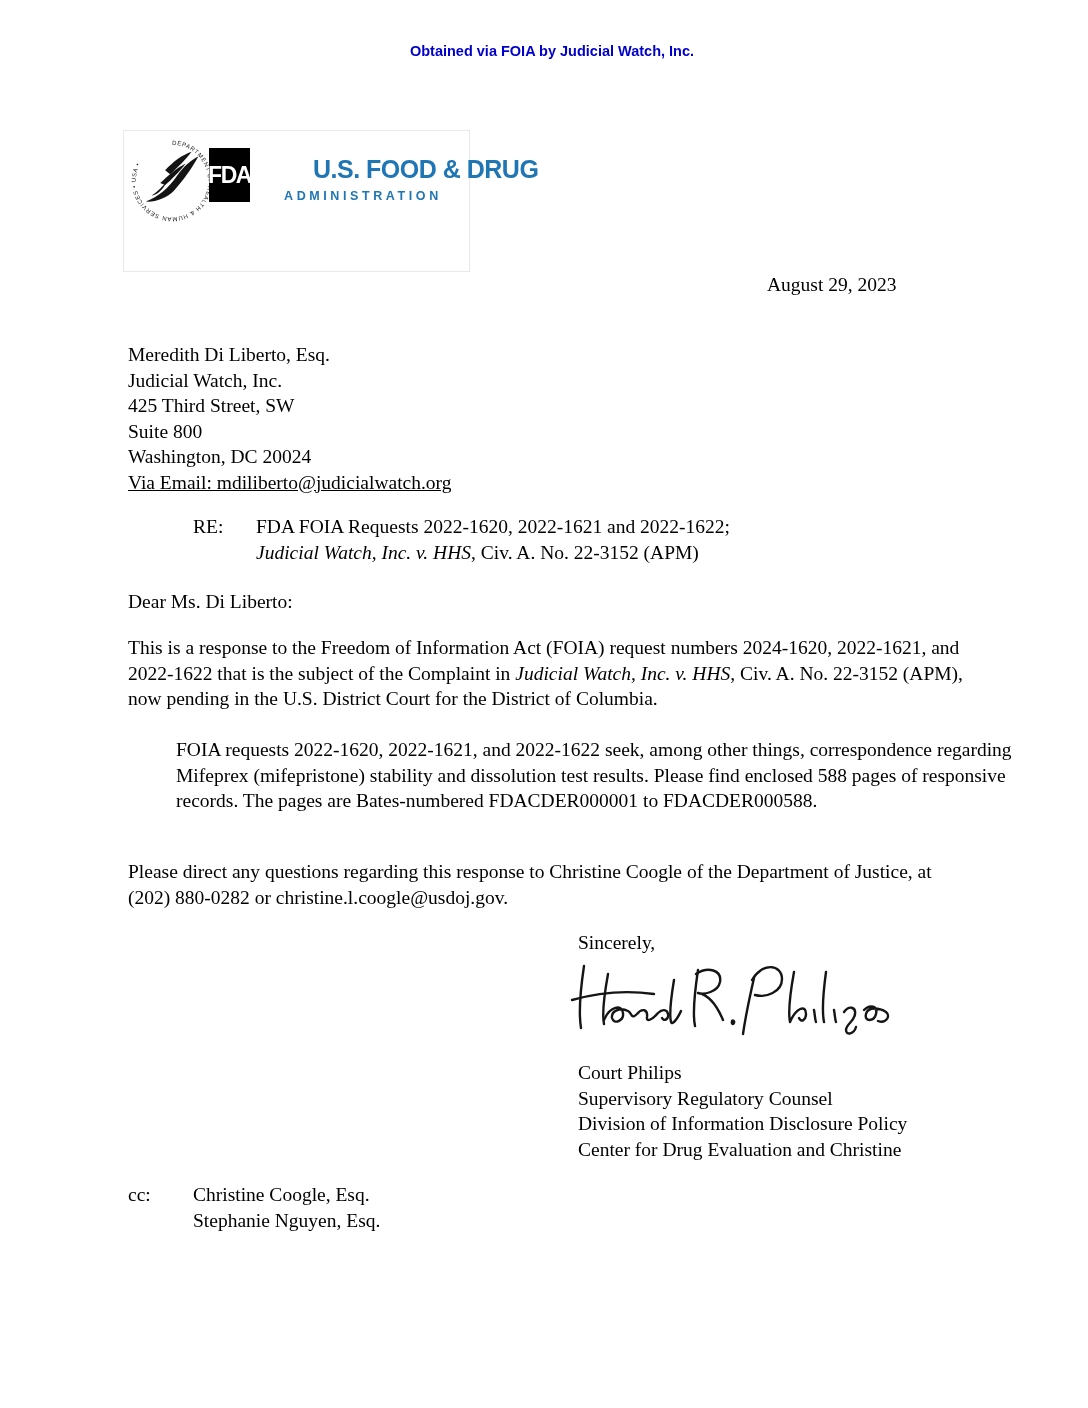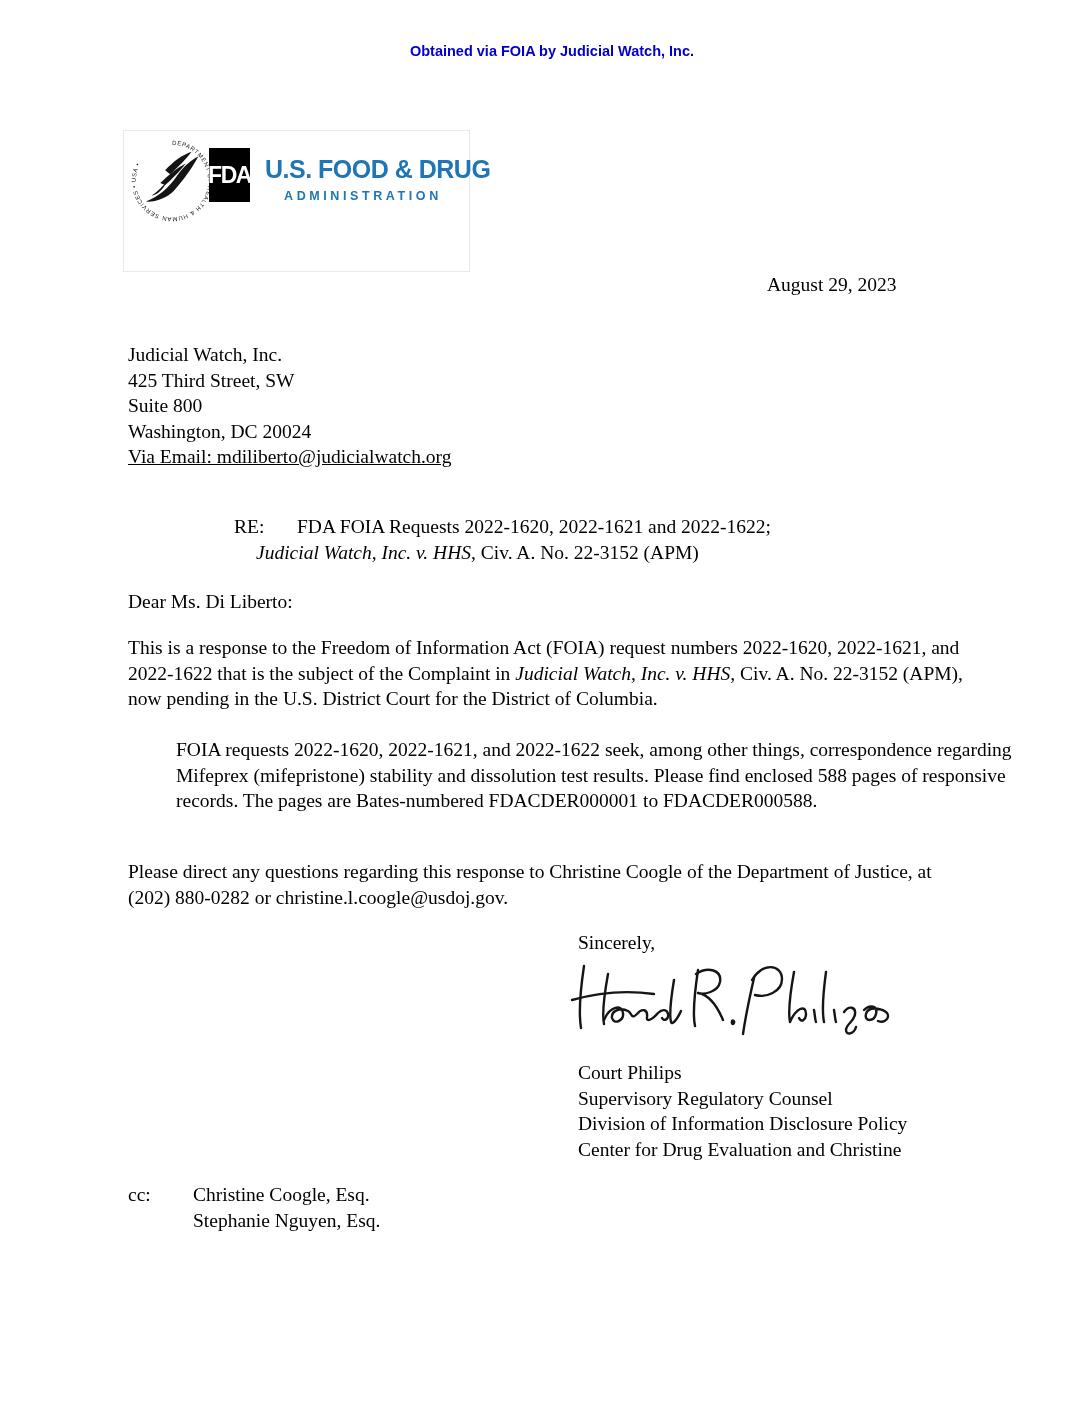--- a/index.html
+++ b/index.html
@@ -20,33 +20,33 @@
   }
   .hhs-seal { position:absolute; left:4px; top:6px; width:88px; height:88px; }
   .fda-square {
     position:absolute; left:85px; top:17px; width:41px; height:54px;
     background:#000000; color:#fff; display:flex; align-items:center; justify-content:center;
     font-family:"Liberation Sans", sans-serif; font-weight:bold; font-size:23px; letter-spacing:-1.5px;
   }
   .fda-wordmark { position:absolute; left:141px; top:24px; }
   .fda-line1 {
     font-family:"Liberation Sans", sans-serif; font-weight:bold; font-size:25px;
-    letter-spacing:-0.5px; color:#2076b4; white-space:nowrap;
+    letter-spacing:-0.5px; color:#2076b4; white-space:nowrap;margin-left:48px;
   }
   .fda-line2 {
     font-family:"Liberation Sans", sans-serif; font-weight:bold; font-size:12.5px;
     letter-spacing:3.6px; color:#2076b4; margin-top:5px; white-space:nowrap;margin-left:19px;
   }
   
   .t { font-size:19.5px; line-height:25.5px; }
   .date-line  { position:absolute; left:767px; top:272px; }
   .recipient  { position:absolute; left:128px; top:342px; }
   .via-email  { text-decoration:underline; }
   .re-block   { position:absolute; left:193px; top:514px; }
-  .re-row     { display:flex;margin-left:41px; }
+  .re-row     { display:flex; }
   .re-label   { width:63px; flex:0 0 63px; }
   .re-indent  { margin-left:63px; }
   .italic     { font-style:italic; }
   .salutation { position:absolute; left:128px; top:589px; }
   .para1 { position:absolute; left:128px; top:635px; width:838px; }
   .para2 { position:absolute; left:128px; top:737px; width:838px;margin-left:48px; }
   .para3 { position:absolute; left:128px; top:859px; width:838px; }
   .closing   { position:absolute; left:578px; top:930px; }
   .signature { position:absolute; left:568px; top:952px; width:335px; height:92px; }
   .signer    { position:absolute; left:578px; top:1060px; }
@@ -78,41 +78,42 @@
     <div class="fda-square">FDA</div>
     <div class="fda-wordmark">
       <div class="fda-line1">U.S. FOOD &amp; DRUG</div>
       <div class="fda-line2">ADMINISTRATION</div>
     </div>
   </div>
 
   <div class="t date-line">August 29, 2023</div>
 
   <div class="t recipient">
+    <div>Meredith Di Liberto, Esq.</div>
     <div>Judicial Watch, Inc.</div>
     <div>425 Third Street, SW</div>
     <div>Suite 800</div>
     <div>Washington, DC 20024</div>
     <div class="via-email">Via Email: mdiliberto@judicialwatch.org</div>
   </div>
 
   <div class="t re-block">
     <div class="re-row">
       <span class="re-label">RE:</span>
       <span>FDA FOIA Requests 2022-1620, 2022-1621 and 2022-1622;</span>
     </div>
     <div class="re-indent">
       <span class="italic">Judicial Watch, Inc. v. HHS</span><span>, Civ. A. No. 22-3152 (APM)</span>
     </div>
   </div>
 
   <div class="t salutation">Dear Ms. Di Liberto:</div>
 
   <div class="t para1">
-    <span>This is a response to the Freedom of Information Act (FOIA) request numbers 2022-1620, 2022-1621, and 2022-1622 that is the subject of the Complaint in </span><span class="italic">Judicial Watch, Inc. v. HHS</span><span>, Civ. A. No. 22-3152 (APM), now pending in the U.S. District Court for the District of Columbia.</span>
+    <span>This is a response to the Freedom of Information Act (FOIA) request numbers 2024-1620, 2022-1621, and 2022-1622 that is the subject of the Complaint in </span><span class="italic">Judicial Watch, Inc. v. HHS</span><span>, Civ. A. No. 22-3152 (APM), now pending in the U.S. District Court for the District of Columbia.</span>
   </div>
 
   <div class="t para2">FOIA requests 2022-1620, 2022-1621, and 2022-1622 seek, among other things, correspondence regarding Mifeprex (mifepristone) stability and dissolution test results. Please find enclosed 588 pages of responsive records. The pages are Bates-numbered FDACDER000001 to FDACDER000588.</div>
 
   <div class="t para3">Please direct any questions regarding this response to Christine Coogle of the Department of Justice, at (202) 880-0282 or christine.l.coogle@usdoj.gov.</div>
 
   <div class="t closing">Sincerely,</div>
 
   <svg class="signature" viewBox="0 0 335 92" aria-label="Howard R. Philips">
     <g fill="none" stroke="#151515" stroke-width="2.4" stroke-linecap="round" stroke-linejoin="round">

